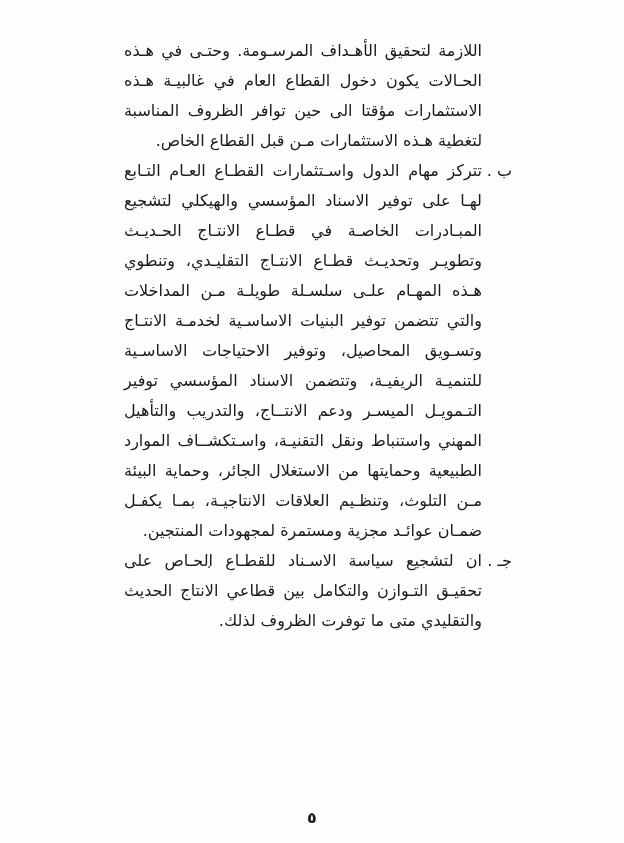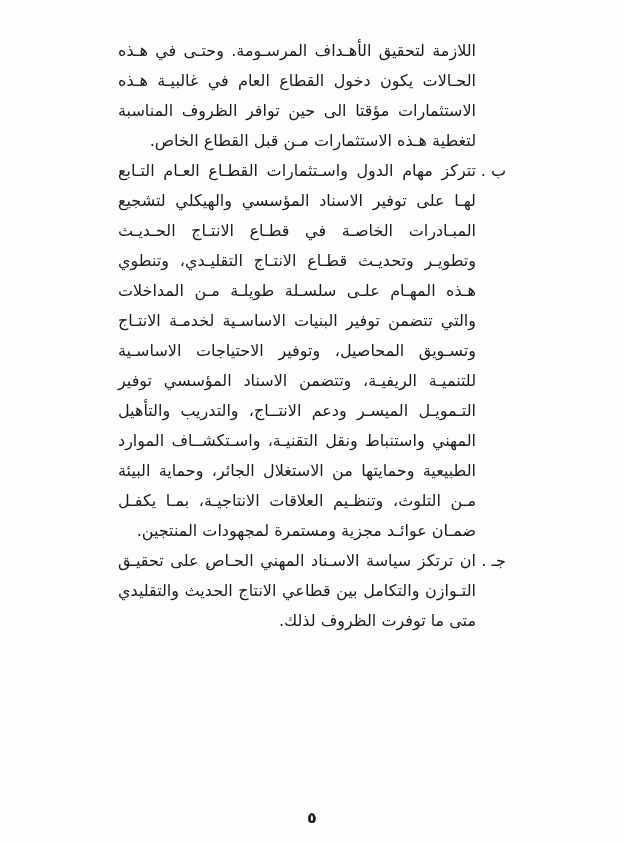--- a/index.html
+++ b/index.html
@@ -14,21 +14,21 @@
     margin: 0 auto;
     background: #fdfdfc;
     box-shadow: 0 0 4px rgba(0,0,0,0.25);
     overflow: hidden;
     font-family: "DejaVu Sans", sans-serif;
     color: #1c1a18;
   }
   .text-block {
     position: absolute;
     top: 36px;
-    right: 118px;
+    right: 112px;
     width: 388px;
     direction: rtl;
     text-align: justify;
     font-size: 16px;
     line-height: 30px;
     letter-spacing: 0.2px;
     margin-left: 31px;
   }
   .para {
     margin: 0;
@@ -75,21 +75,21 @@
 
     <p class="para">اللازمة لتحقيق الأهـداف المرسـومة. وحتـى في هـذه الحـالات يكون دخول القطاع العام في غالبيـة هـذه الاستثمارات مؤقتا الى حين توافر الظروف المناسبة لتغطية هـذه الاستثمارات مـن قبل القطاع الخاص.</p>
 
     <div class="item">
       <span class="item-marker">ب .</span>
       <p class="para">تتركز مهام الدول واسـتثمارات القطـاع العـام التـابع لهـا على توفير الاسناد المؤسسي والهيكلي لتشجيع المبـادرات الخاصـة في قطـاع الانتـاج الحـديـث وتطويـر وتحديـث قطـاع الانتـاج التقليـدي، وتنطوي هـذه المهـام علـى سلسـلة طويلـة مـن المداخلات والتي تتضمن توفير البنيات الاساسـية لخدمـة الانتـاج وتسـويق المحاصيل، وتوفير الاحتياجات الاساسـية للتنميـة الريفيـة، وتتضمن الاسناد المؤسسي توفير التـمويـل الميسـر ودعم الانتــاج، والتدريب والتأهيل المهني واستنباط ونقل التقنيـة، واسـتكشــاف الموارد الطبيعية وحمايتها من الاستغلال الجائر، وحماية البيئة مـن التلوث، وتنظـيم العلاقات الانتاجيـة، بمـا يكفـل ضمـان عوائـد مجزية ومستمرة لمجهودات المنتجين.</p>
     </div>
 
     <div class="item">
       <span class="item-marker">جـ .</span>
-      <p class="para">ان ترتكز سياسة الاسـناد المهني الحـاص على تحقيـق التـوازن والتكامل بين قطاعي الانتاج الحديث والتقليدي متى ما توفرت الظروف لذلك.</p>
+      <p class="para">ان لتشجيع سياسة الاسـناد للقطـاع الحـاص على تحقيـق التـوازن والتكامل بين قطاعي الانتاج الحديث والتقليدي متى ما توفرت الظروف لذلك.</p>
     </div>
 
   </div>
 
   <div class="scan-speck"></div>
 
   <div class="page-number">٥</div>
 
 </div>
 

